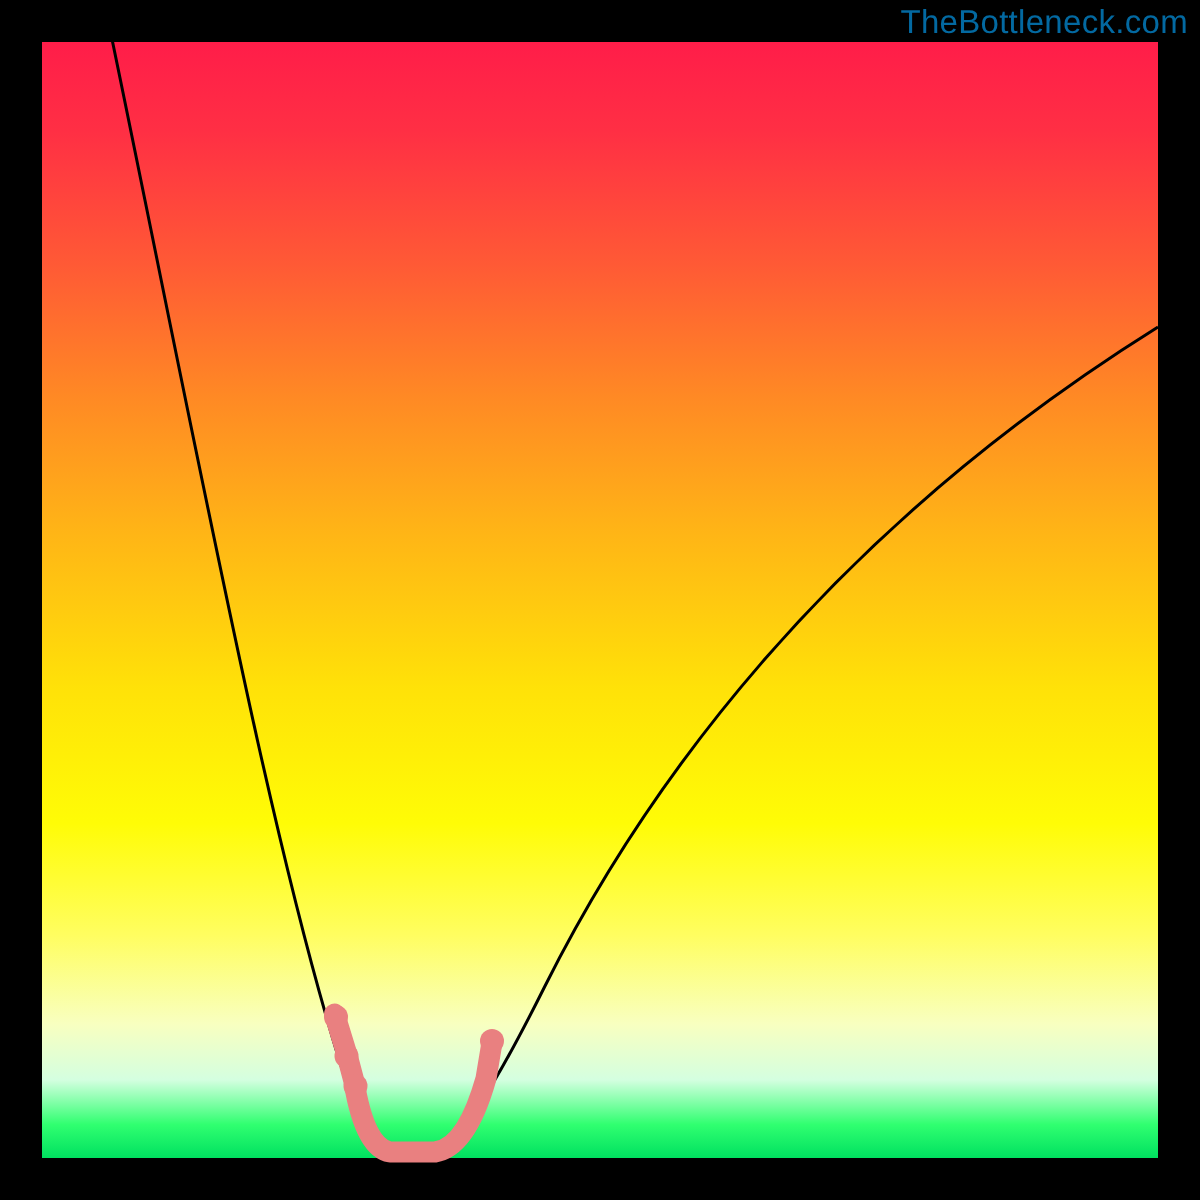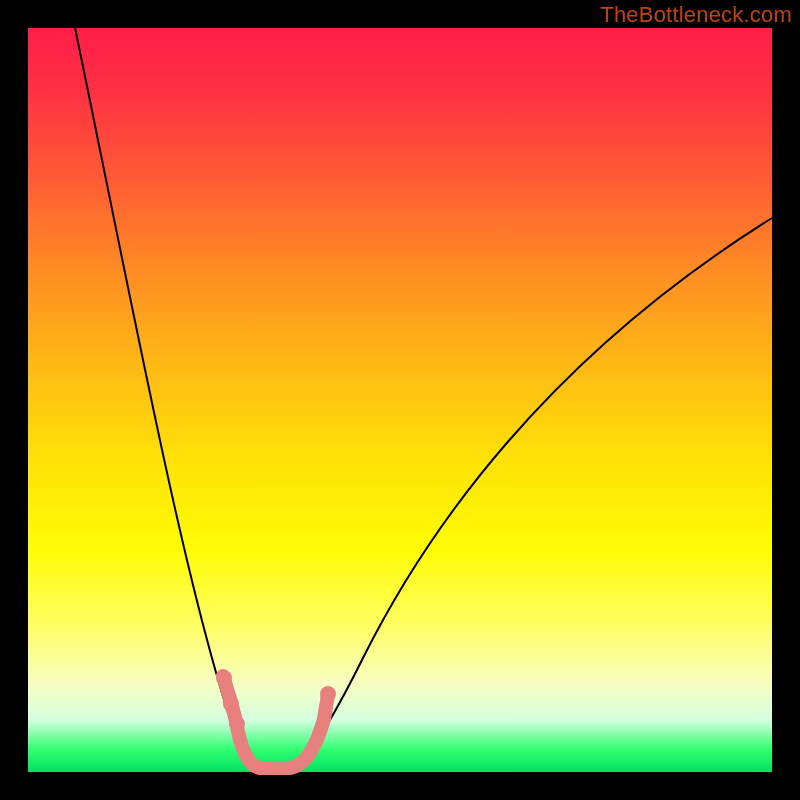--- a/index.html
+++ b/index.html
@@ -43,21 +43,21 @@
     width: 744px;
     height: 744px;
     overflow: visible;
   }
   .watermark {
     position: absolute;
     top: 2px;
     right: 8px;
     font-family: Arial, Helvetica, sans-serif;
     font-size: 22px;
-    color: #c2410c;
+    color: #0369a1;
     font-weight: 500;
     letter-spacing: 0.2px;
   }
 </style>
 </head>
 <body>
 <div class="wrap">
 
   <div class="plot"></div>
 

